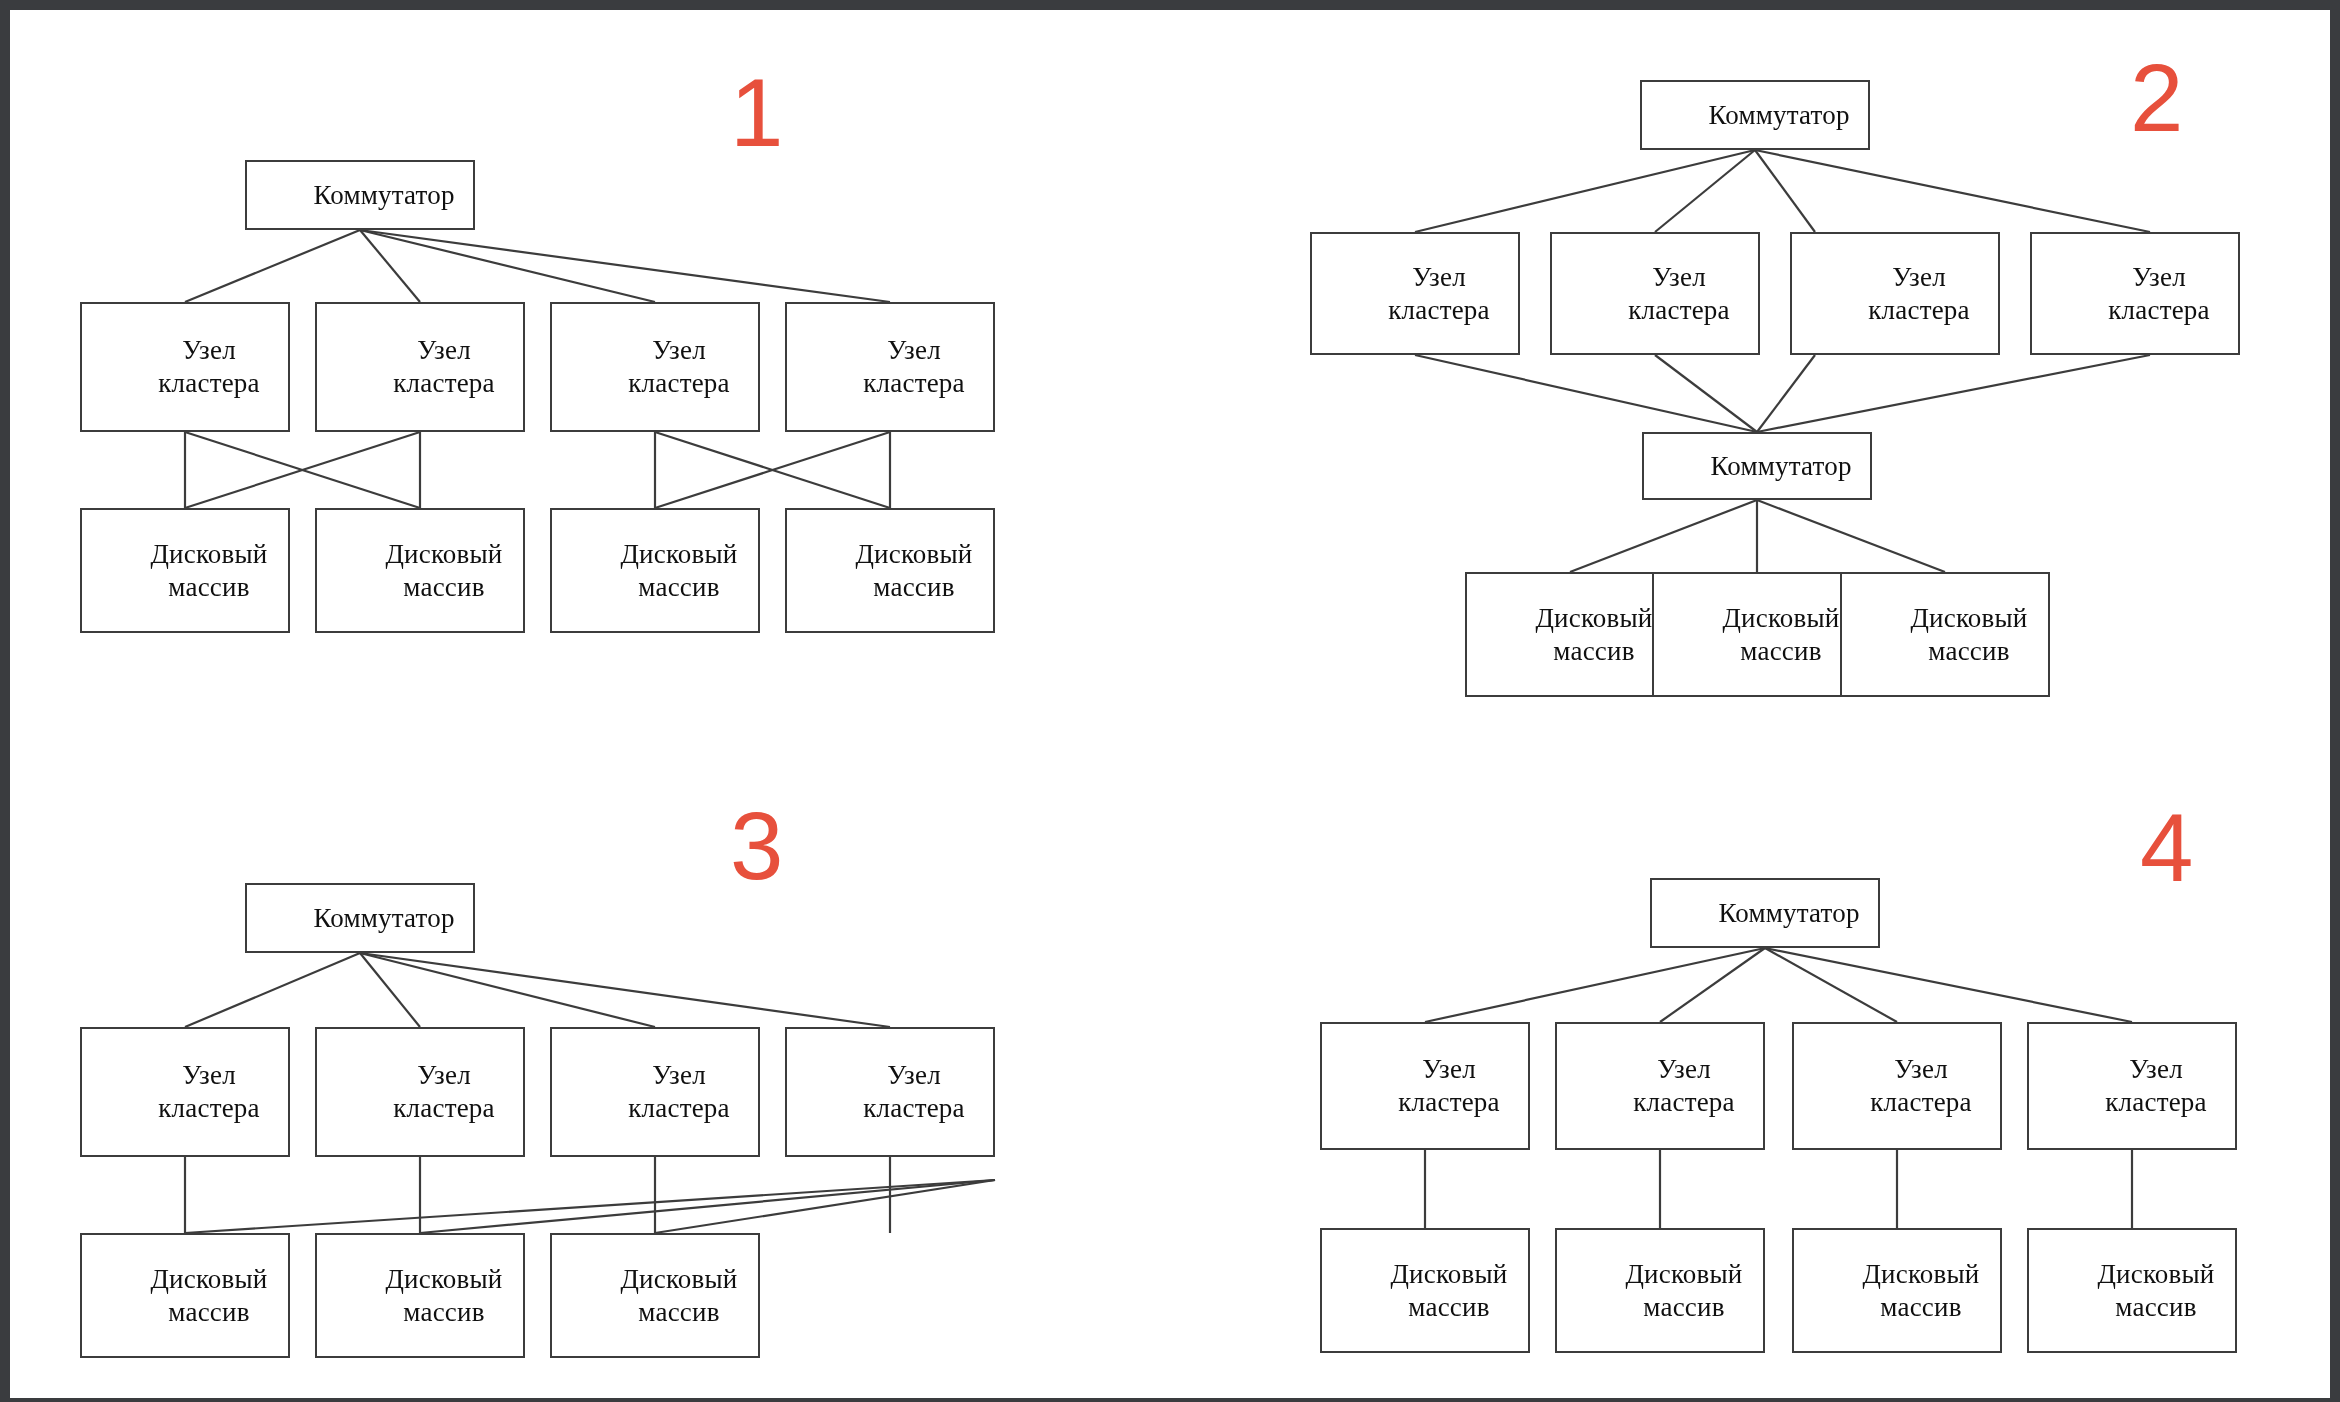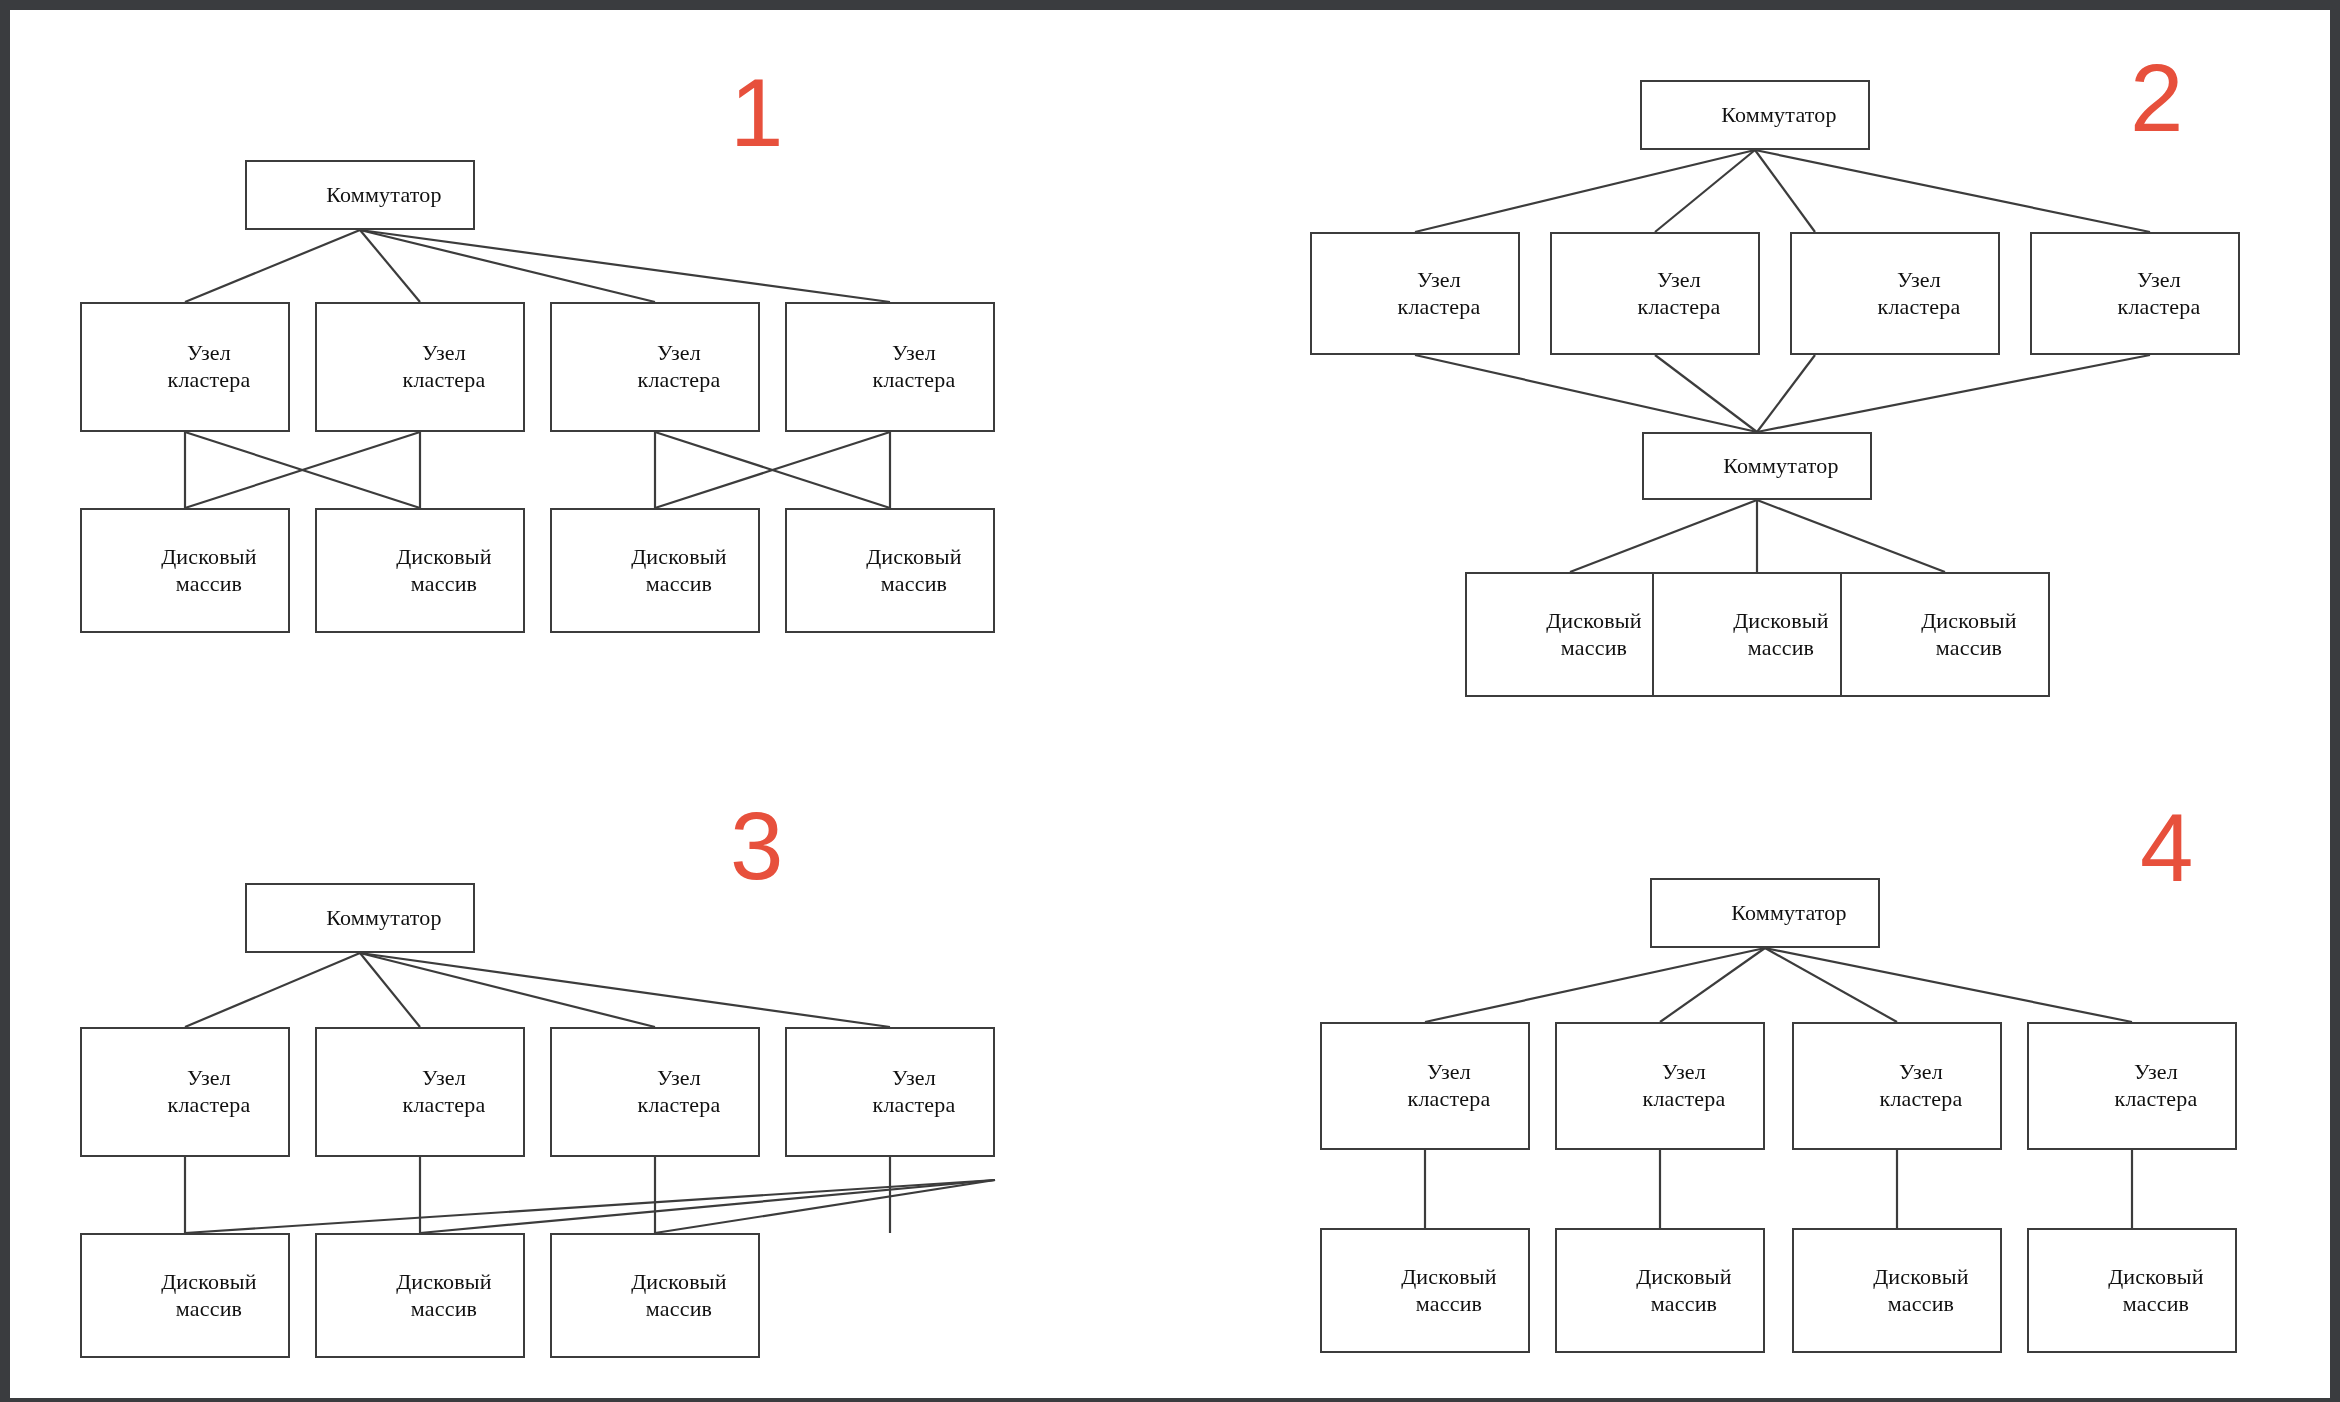--- a/index.html
+++ b/index.html
@@ -35,21 +35,21 @@
     box-sizing: border-box;
     border: 2px solid #3c3c3c;
     background: #ffffff;
     display: flex;
     flex-direction: column;
     align-items: center;
     justify-content: center;
     text-align: center;
     color: #101010;
     line-height: 1.22;
-    font-size: 22px;
+    font-size: 27px;
     letter-spacing: 0.2px;
     padding-left: 48px;
   }
   .node-box span { display: block; white-space: nowrap; }
   .panel-number {
     position: absolute;
     color: #e7503c;
     font-family: "Liberation Sans", "DejaVu Sans", sans-serif;
     font-size: 96px;
     font-weight: 400;

